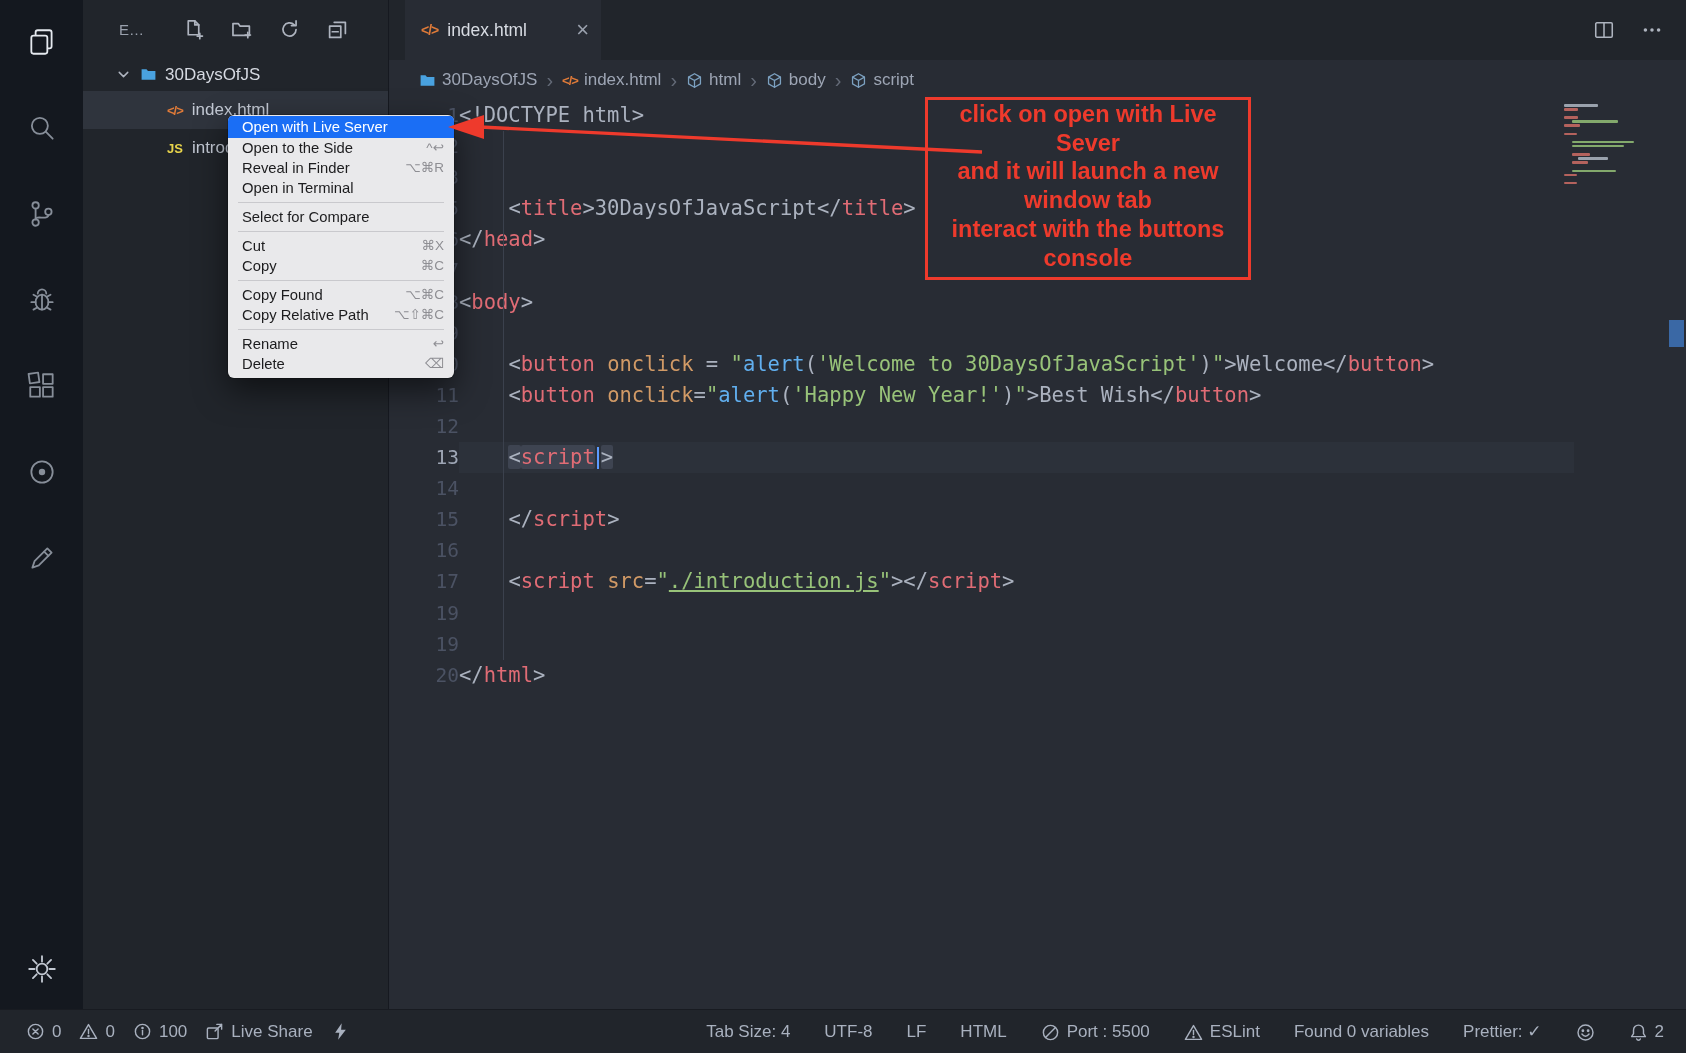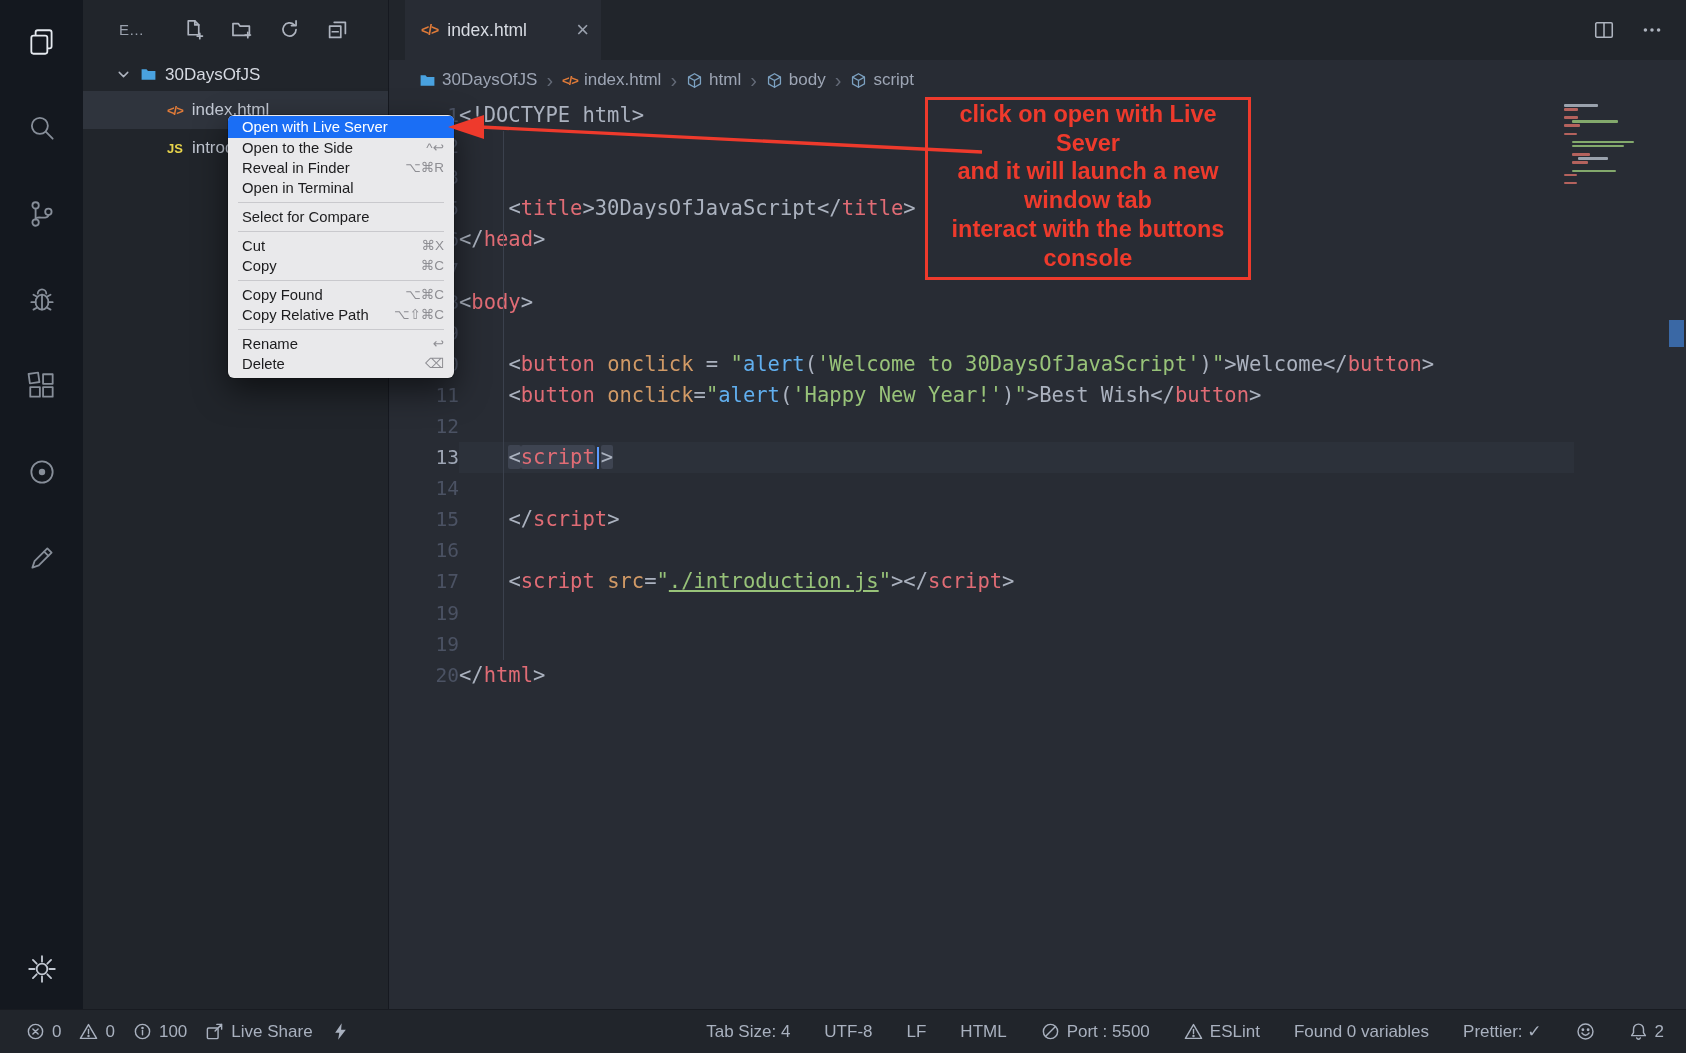--- a/index.html
+++ b/index.html
@@ -75,21 +75,21 @@
   .u{text-decoration:underline}
   .cursor{display:inline-block;width:2px;height:22px;background:#5c9bff;vertical-align:middle;margin:0 2px}
   .indent-guide{position:absolute;left:114px;top:31px;width:1px;height:529px;background:#3b414d}
   .minimap{position:absolute;top:4px;right:30px;width:92px}
   .mm-bar{height:2.5px;margin-bottom:1.6px;border-radius:1px}
   .scroll-marker{position:absolute;right:2px;top:220px;width:15px;height:27px;background:#3c6fb1;opacity:.9}
 
   
   .statusbar{height:44px;background:var(--bgPanel);display:flex;align-items:center;color:var(--statusText);font-size:17px;border-top:1px solid #181b21;padding:0 22px 0 26px;flex:none}
   .sb-left{display:flex;gap:18px;align-items:center}
-  .sb-right{margin-left:auto;display:flex;gap:34px;align-items:center}
+  .sb-right{margin-left:auto;display:flex;gap:34px;align-items:flex-end}
   .st-item{display:flex;align-items:center;gap:7px;white-space:nowrap}
   .st-ic{display:flex;align-items:center}
   .st-ic svg{width:19px;height:19px;fill:none;stroke:currentColor;stroke-width:1.2;stroke-linecap:round;stroke-linejoin:round}
 
   
   .ctx-menu{position:absolute;left:228px;top:115px;width:226px;background:var(--menuBg);border-radius:6px;
     box-shadow:0 12px 32px rgba(0,0,0,.55),0 0 0 1px rgba(0,0,0,.18);padding:1px 0 4px;
     font-size:14.8px;color:var(--menuText);z-index:30;overflow:hidden}
   .mi{height:20px;line-height:20px;display:flex;align-items:center;padding:0 10px 0 14px}
   .mi .lbl{flex:1}

